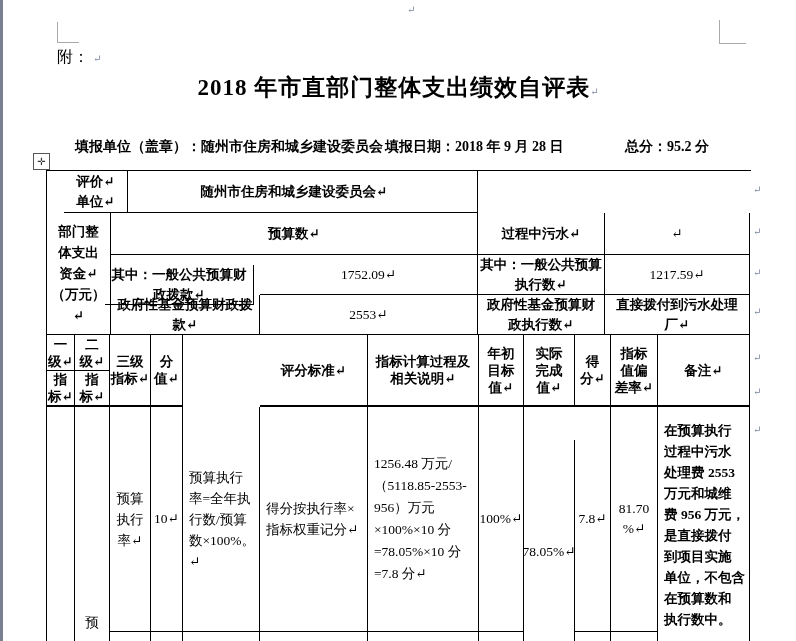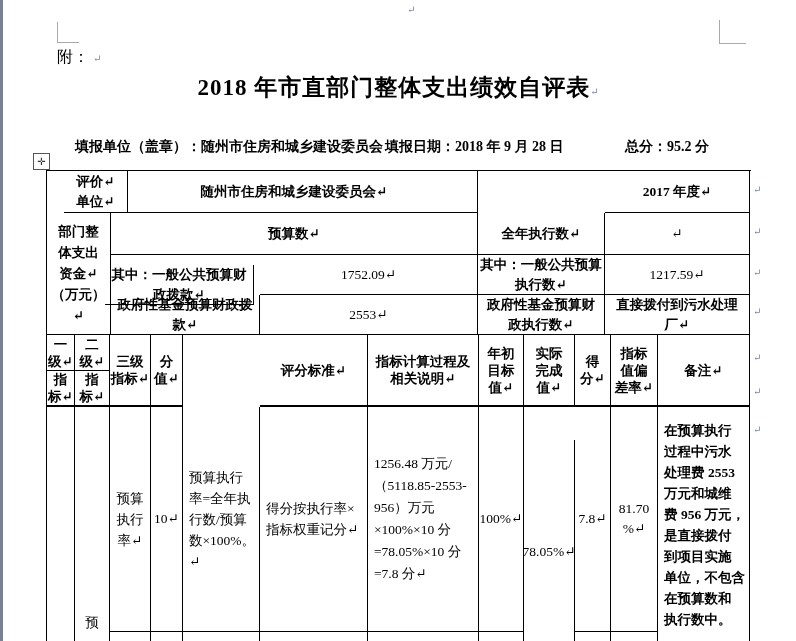--- a/index.html
+++ b/index.html
@@ -52,28 +52,27 @@
     <span class="seg" style="left:385px;">填报日期：2018 年 9 月 28 日</span>
     <span class="seg" style="left:625px;">总分：95.2 分</span>
   </div>
 
   <div class="handle">✛</div>
   <div class="tborder"></div>
 
   <div class="cell bold" style="left:64px;top:171px;width:64px;height:42px;">评价↵
 单位↵</div>
   <div class="cell bold" style="left:111px;top:171px;width:367px;height:42px;">随州市住房和城乡建设委员会↵</div>
-  <div class="cell bold" style="left:605px;top:171px;width:145px;height:42px;">2017 年度↵</div>
 
   <div class="cell bold lh21" style="left:47px;top:213px;width:64px;height:122px;">部门整
 体支出
 资金↵
 （万元）↵</div>
   <div class="cell bold" style="left:111px;top:213px;width:367px;height:42px;">预算数↵</div>
-  <div class="cell bold" style="left:478px;top:213px;width:127px;height:42px;">全年执行数↵</div>
+  <div class="cell bold" style="left:478px;top:213px;width:127px;height:42px;">过程中污水↵</div>
   <div class="cell" style="left:605px;top:213px;width:145px;height:42px;">↵</div>
 
   <div class="cell bold" style="left:105px;top:255px;width:149px;height:40px;margin-top:10px;">其中：一般公共预算财
 政拨款↵</div>
   <div class="cell" style="left:260px;top:255px;width:218px;height:40px;">1752.09↵</div>
   <div class="cell bold" style="left:478px;top:255px;width:127px;height:40px;">其中：一般公共预算
 执行数↵</div>
   <div class="cell" style="left:605px;top:255px;width:145px;height:40px;">1217.59↵</div>
 
   <div class="cell bold" style="left:111px;top:295px;width:149px;height:40px;">政府性基金预算财政拨

